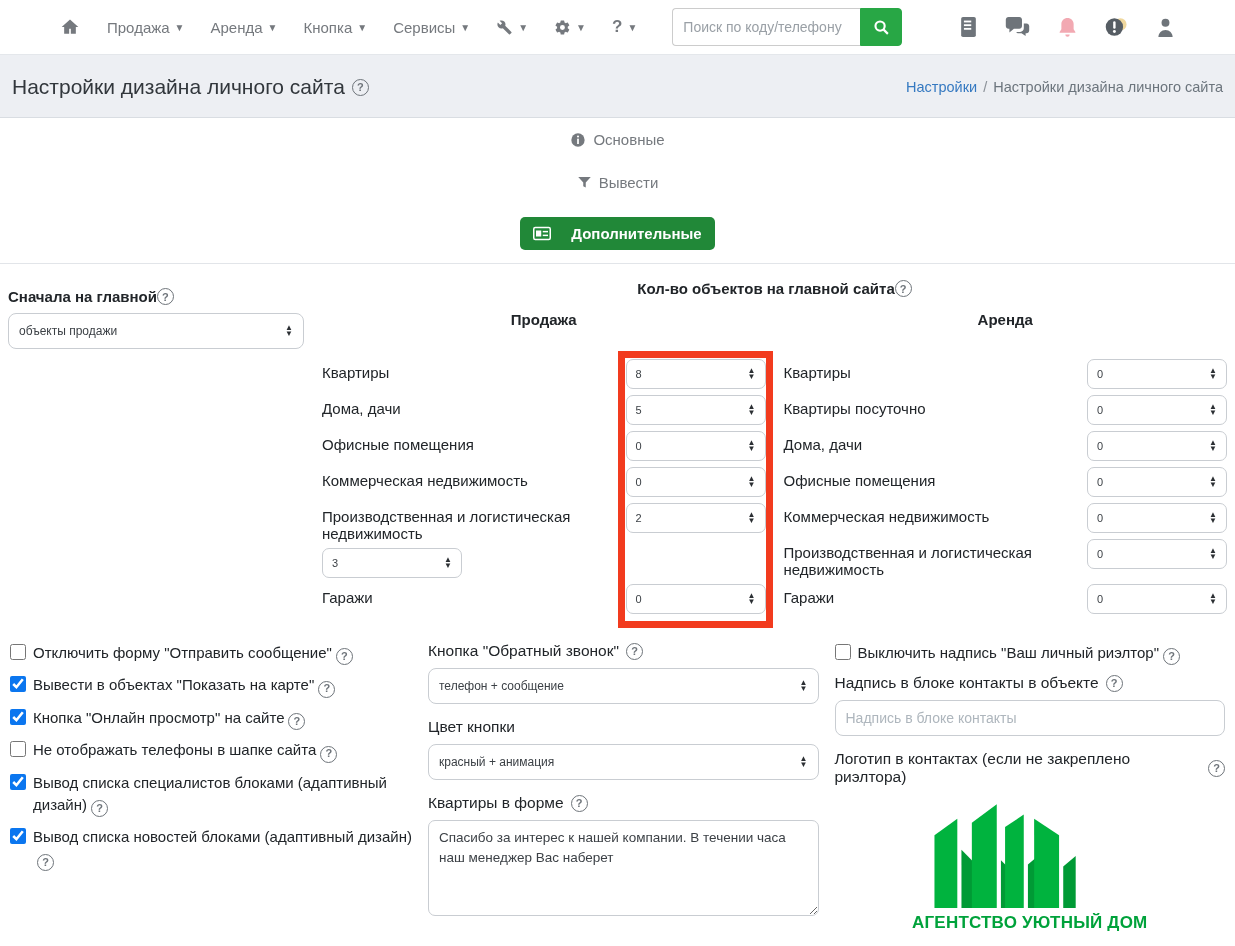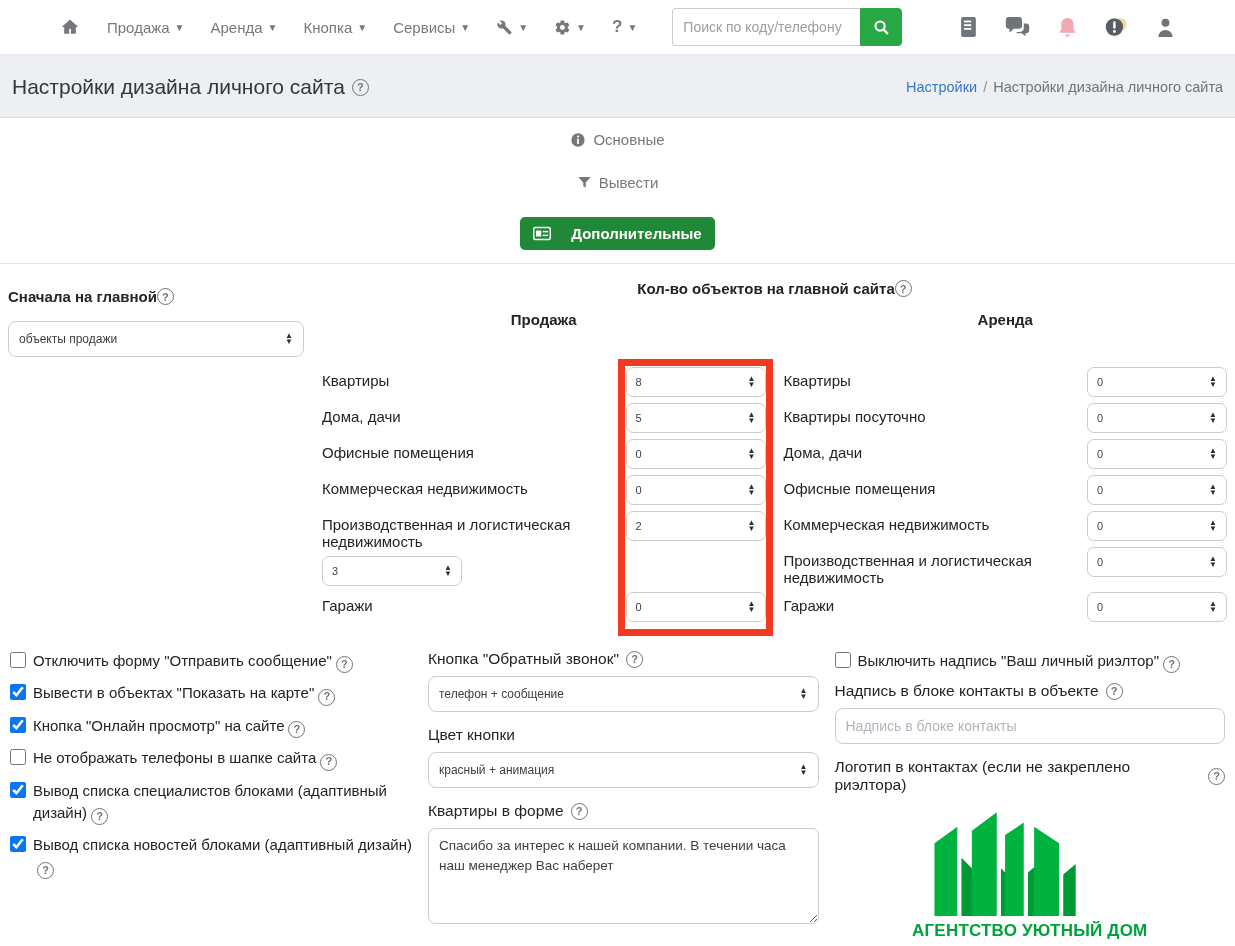--- a/index.html
+++ b/index.html
@@ -57,21 +57,21 @@
     background:#218838; color:#fff; padding:8px 13px; border-radius:5px; font-weight:bold;gap:20px;
   }
   .content { padding:16px 8px 10px 8px; }
   
   .counts { display:grid; grid-template-columns:296px 1fr 1fr; column-gap:18px; }
   .lbl-bold { font-weight:bold; font-size:15px; display:flex; align-items:flex-end; }
   .counts-title { grid-column:2 / span 2; justify-content:center; text-align:center; margin-bottom:8px; }
   .col-head { text-align:center; font-weight:bold; margin:6px 0 2px; }
   .selbox {
     height:36px; border:1px solid #c9cdd2; border-radius:8px; background:#fff;
-    display:flex; align-items:center; padding:0 10px; cursor:pointer; margin-top:16px;
+    display:flex; align-items:center; padding:0 10px; cursor:pointer; margin-top:8px;
   }
   .selbox .selval { flex:1; font-size:12px; color:#3c4146; }
   .spin { display:flex; flex-direction:column; line-height:6px; color:#2b2f33; }
   .spin i { font-style:normal; font-size:8px; }
   .rows { margin-top:10px; position:relative; }
   .crow { display:flex; align-items:flex-start; margin-bottom:6px; min-height:30px; }
   .clabel { flex:1; padding-top:5px; padding-right:12px; font-size:15px; color:#212529; }
   .numbox {
     width:140px; height:30px; border:1px solid #c9cdd2; border-radius:7px; background:#fff;
     display:flex; align-items:center; padding:0 9px; cursor:text; flex:0 0 auto;

